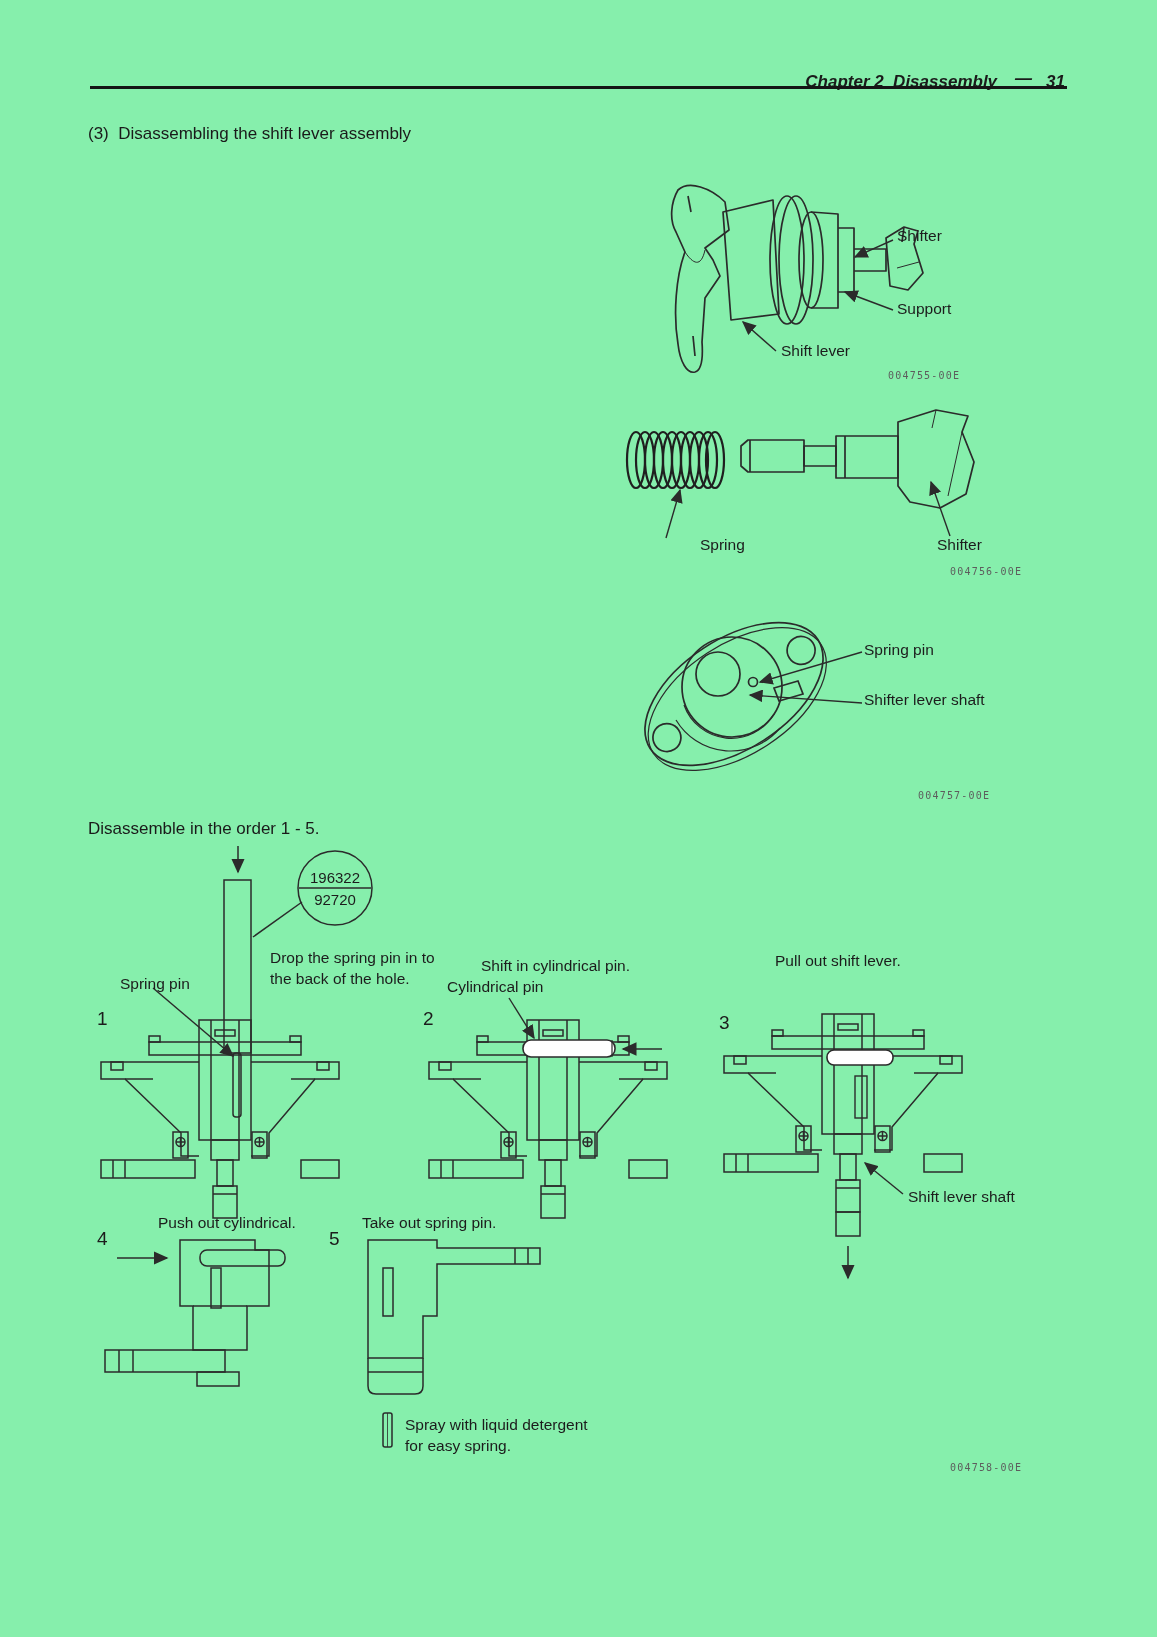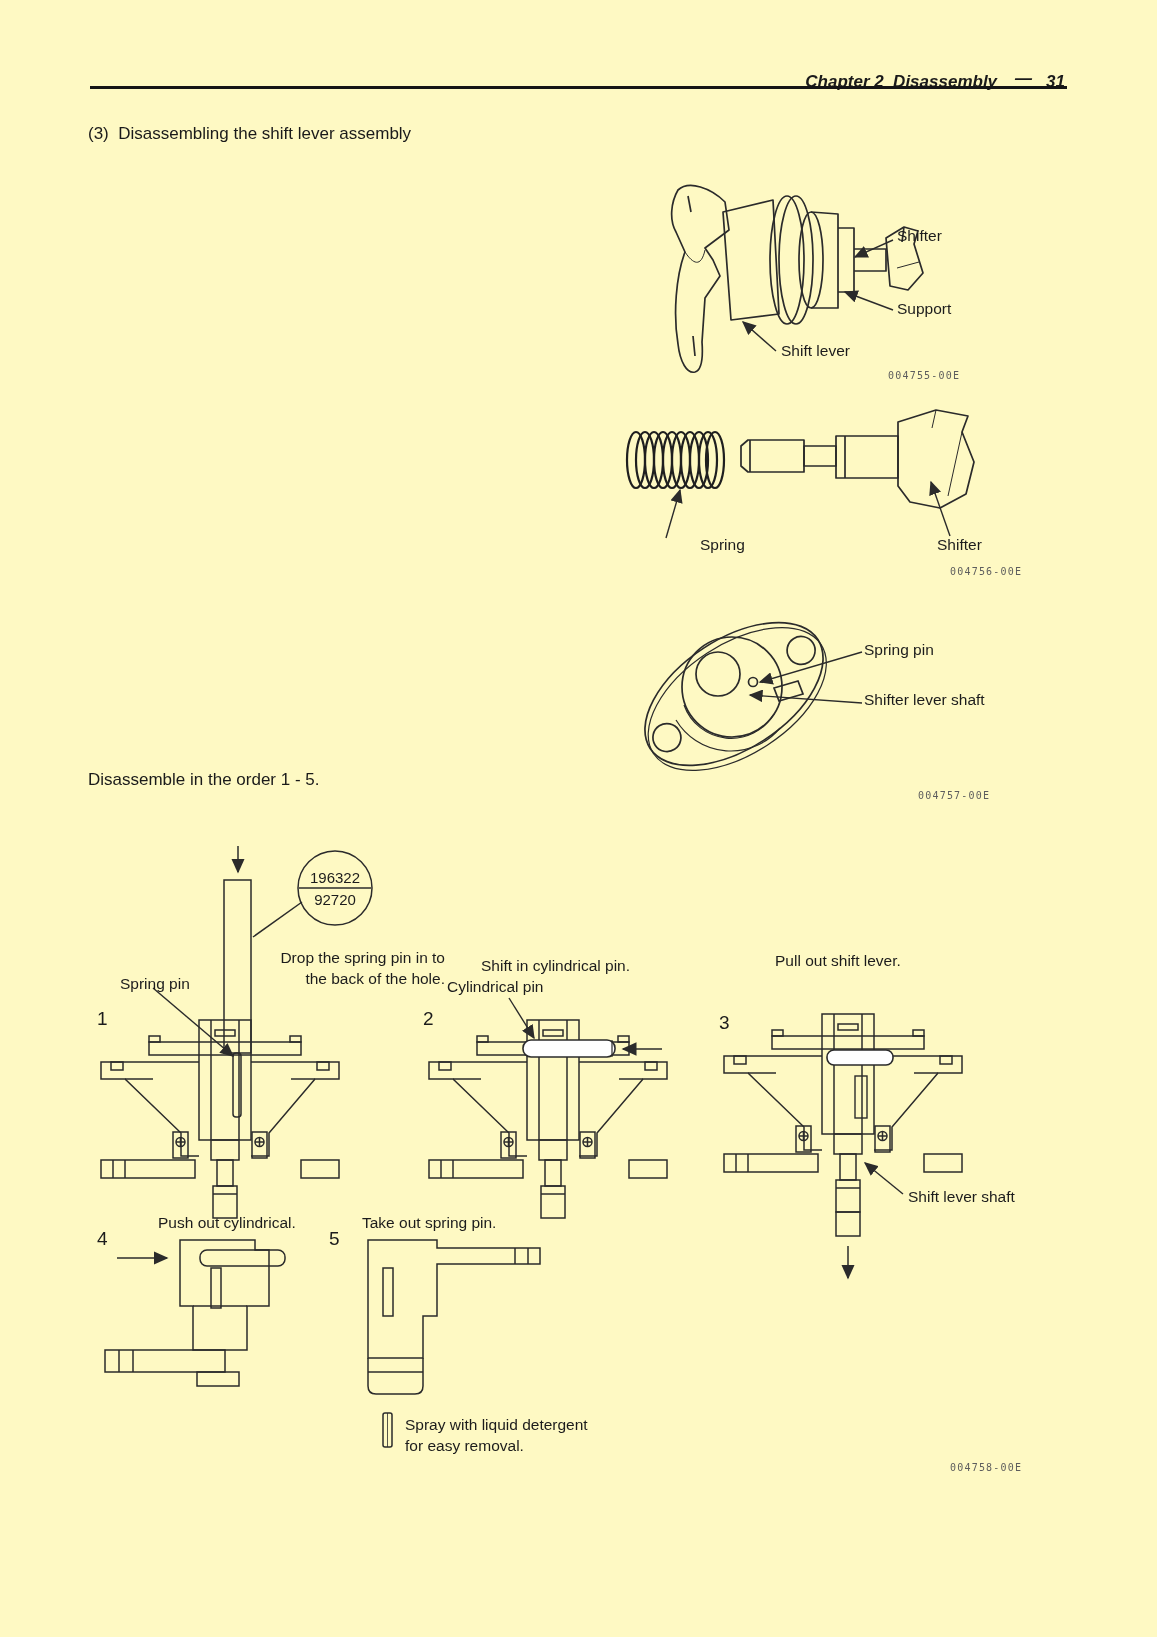--- a/index.html
+++ b/index.html
@@ -1,17 +1,17 @@
 <!DOCTYPE html>
 <html><head>
 <meta charset="utf-8">
 <style>
   html,body{margin:0;padding:0;background:#e8e8e8;}
   .page{
-    position:relative; width:1157px; height:1637px; background:#fef9c3;
+    position:relative; width:1157px; height:1637px; background:#86efac;
     margin:0 auto; font-family:"Liberation Sans", sans-serif; color:#1a1a1a;
     overflow:hidden;
   }
   .abs{position:absolute;}
   .hdr{top:52px; left:90px; right:92px; text-align:right;
        font-size:17px; font-weight:bold; font-style:italic; white-space:pre;}
   .hdr .sep{display:inline-block; margin:0 14px 0 18px; transform:translateY(-3px);}
   .rule{top:86px; left:90px; width:977px; height:3px; background:#151515;}
   .h-sec{font-size:17px; white-space:pre;}
   .lbl{font-size:15.5px; white-space:pre; color:#1c1c1c;}
@@ -132,21 +132,21 @@
     </g>
     <g stroke="#2b2b2b" stroke-width="1.4">
       <line x1="250" y1="50" x2="148" y2="80" marker-end="url(#m3)"></line>
       <line x1="250" y1="101" x2="138" y2="93" marker-end="url(#m3)"></line>
     </g>
   </svg>
   <div class="abs lbl" style="left:864px; top:641px;">Spring pin</div>
   <div class="abs lbl" style="left:864px; top:691px;">Shifter lever shaft</div>
   <div class="abs code" style="left:918px; top:790px;">004757-00E</div>
 
-  <div class="abs h-sec" style="left:88px; top:770px;text-align:right;">Disassemble in the order 1 - 5.</div>
+  <div class="abs h-sec" style="left:88px; top:819px;text-align:right;">Disassemble in the order 1 - 5.</div>
 
   <svg class="abs" style="left:85px; top:838px;" width="990" height="690" viewBox="0 0 990 690">
     <defs>
       <marker id="m4" markerWidth="11" markerHeight="9" refX="9" refY="4.5" orient="auto">
         <path d="M0,0 L10,4.5 L0,9 Z" fill="#2b2b2b"></path>
       </marker>
       <g id="housing" fill="none" stroke="#2b2b2b" stroke-width="1.5">
         <rect x="104" y="4" width="52" height="120"></rect>
         <line x1="116" y1="4" x2="116" y2="124"></line>
         <line x1="144" y1="4" x2="144" y2="124"></line>
@@ -229,33 +229,33 @@
       <line x1="430" y1="410" x2="430" y2="426"></line>
       <line x1="443" y1="410" x2="443" y2="426"></line>
       <rect x="298" y="430" width="10" height="48"></rect>
       <path d="M283,520 L283,548 Q283,556 291,556 L330,556 Q338,556 338,548 L338,520"></path>
       <line x1="283" y1="534" x2="338" y2="534"></line>
       <rect x="298" y="575" width="9" height="34" rx="2"></rect>
       <line x1="302.5" y1="575" x2="302.5" y2="609" stroke-width="0.8"></line>
     </g>
   </svg>
 
-  <div class="abs cap" style="left:270px; top:947px; width:175px;text-align:right;">Drop the spring pin in to the back of the hole.</div>
+  <div class="abs cap" style="left:270px; top:947px; width:175px;">Drop the spring pin in to the back of the hole.</div>
   <div class="abs lbl" style="left:120px; top:975px;">Spring pin</div>
   <div class="abs cap" style="left:481px; top:955px;">Shift in cylindrical pin.</div>
   <div class="abs lbl" style="left:447px; top:978px;">Cylindrical pin</div>
   <div class="abs cap" style="left:775px; top:950px;">Pull out shift lever.</div>
 
   <div class="abs stepnum" style="left:97px;  top:1008px;">1</div>
   <div class="abs stepnum" style="left:423px; top:1008px;">2</div>
   <div class="abs stepnum" style="left:719px; top:1012px;">3</div>
 
   <div class="abs lbl" style="left:908px; top:1188px;">Shift lever shaft</div>
 
   <div class="abs cap" style="left:158px; top:1212px;">Push out cylindrical.</div>
   <div class="abs stepnum" style="left:97px; top:1228px;">4</div>
   <div class="abs cap" style="left:362px; top:1212px;">Take out spring pin.</div>
   <div class="abs stepnum" style="left:329px; top:1228px;">5</div>
 
-  <div class="abs cap" style="left:405px; top:1414px; width:192px;">Spray with liquid detergent for easy removal.</div>
+  <div class="abs cap" style="left:405px; top:1414px; width:192px;">Spray with liquid detergent for easy spring.</div>
   <div class="abs code" style="left:950px; top:1462px;">004758-00E</div>
 
 </div>
 
 </body></html>

